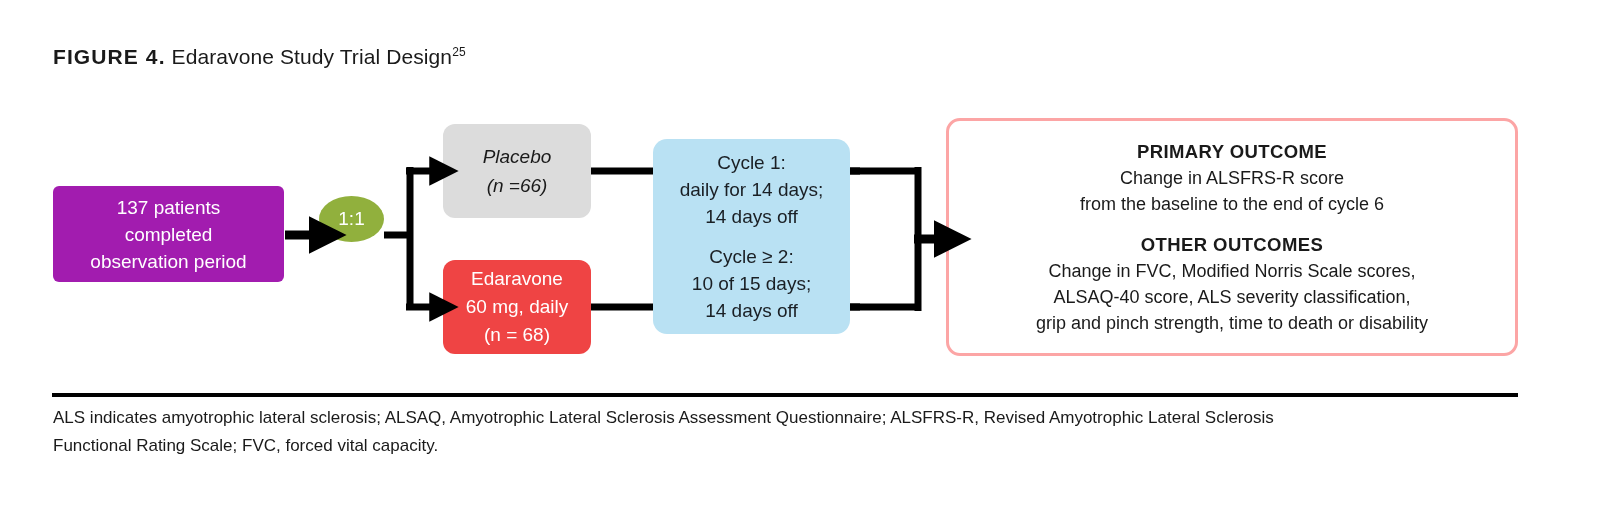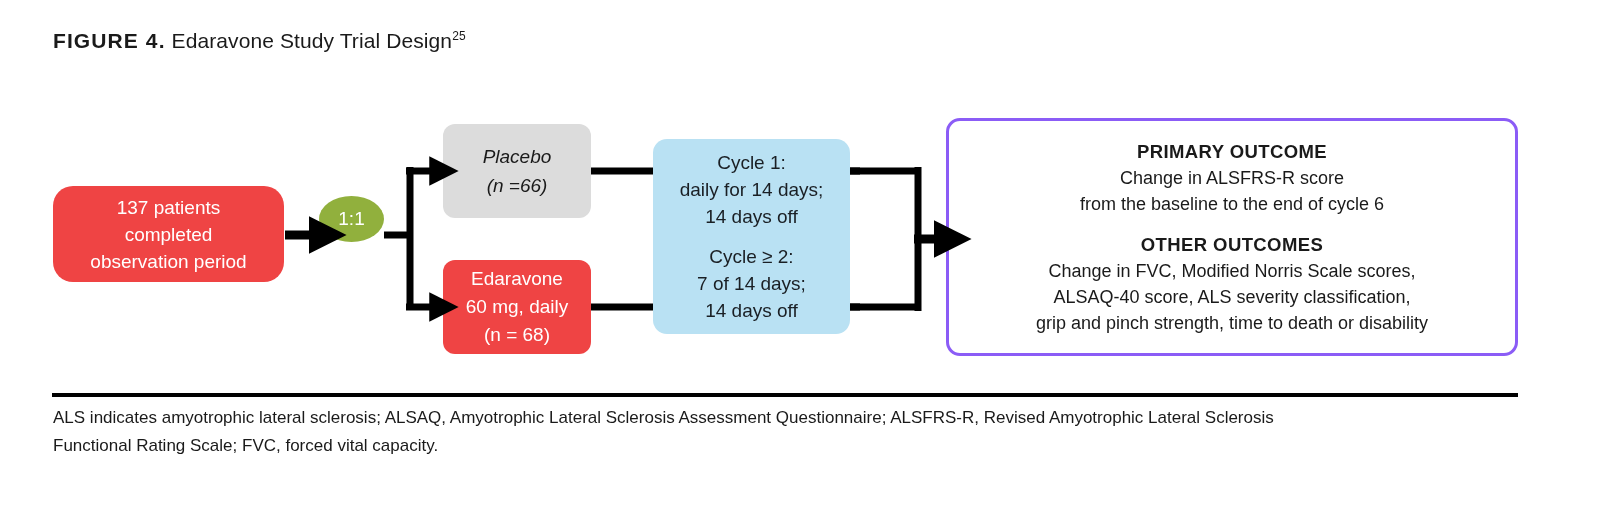--- a/index.html
+++ b/index.html
@@ -6,40 +6,40 @@
   body{
     width:1600px;height:506px;background:#ffffff;
     font-family:"Liberation Sans", sans-serif;
     color:#1a1a1a;-webkit-font-smoothing:antialiased;
     position:relative;overflow:hidden;
   }
   #figure-root{position:absolute;left:0;top:0;width:1600px;height:506px;}
 
   
   .fig-title{
-    position:absolute;left:53px;top:28px;
+    position:absolute;left:53px;top:44px;
     font-size:21px;line-height:26px;white-space:nowrap;
     letter-spacing:.1px;
   }
   .fig-title .fig-label{font-weight:bold;letter-spacing:1.1px;font-size:21px;}
   .fig-title .fig-caption{font-weight:400;}
   .fig-title sup{font-size:12px;vertical-align:super;line-height:0;}
 
   
   .flow{position:absolute;left:0;top:0;width:1600px;height:400px;}
   .svg-layer{position:absolute;left:0;top:0;width:1600px;height:400px;}
   .svg-under{z-index:1;}
   .svg-over{z-index:3;}
   .node{position:absolute;z-index:2;box-sizing:border-box;
         display:flex;align-items:center;justify-content:center;text-align:center;}
 
   
   .box-enrolled{
     left:53px;top:186px;width:231px;height:96px;
-    background:#ef4444;border-radius:20px;
+    background:#a21caf;border-radius:6px;
     color:#ffffff;font-size:19px;line-height:27px;
   }
   
   .node-ratio{
     left:319px;top:196px;width:65px;height:46px;
     background:#91b03d;border-radius:50%;
     color:#ffffff;font-size:19px;line-height:22px;
   }
   
   .box-placebo{
@@ -57,21 +57,21 @@
   .box-cycle{
     left:653px;top:139px;width:197px;height:195px;
     background:#b9e1f3;border-radius:14px;
     color:#1a1f24;font-size:19px;line-height:27px;
     flex-direction:column;justify-content:center;
   }
   .box-cycle .cycle-group+.cycle-group{margin-top:13px;}
   
   .box-outcomes{
     left:946px;top:118px;width:572px;height:238px;
-    background:#ffffff;border:3px solid #8b5cf6;border-radius:14px;
+    background:#ffffff;border:3px solid #fca5a5;border-radius:14px;
     color:#1a1a1a;font-size:18px;line-height:26px;
     flex-direction:column;justify-content:center;
   }
   .outcome-head{font-weight:bold;letter-spacing:.4px;font-size:18.5px;}
   .outcome-body{font-weight:400;}
   .outcome-block+.outcome-block{margin-top:15px;}
 
   
   .rule{position:absolute;left:52px;top:393px;width:1466px;height:4px;background:#000000;}
   .footnote{
@@ -126,21 +126,21 @@
     </div>
 
     <div class="node box-cycle">
       <div class="cycle-group">
         <div>Cycle 1:</div>
         <div>daily for 14 days;</div>
         <div>14 days off</div>
       </div>
       <div class="cycle-group">
         <div>Cycle ≥ 2:</div>
-        <div>7 of 14 days;</div>
+        <div>10 of 15 days;</div>
         <div>14 days off</div>
       </div>
     </div>
 
     <div class="node box-outcomes">
       <div class="outcome-block">
         <div class="outcome-head">PRIMARY OUTCOME</div>
         <div class="outcome-body">Change in ALSFRS-R score</div>
         <div class="outcome-body">from the baseline to the end of cycle 6</div>
       </div>

